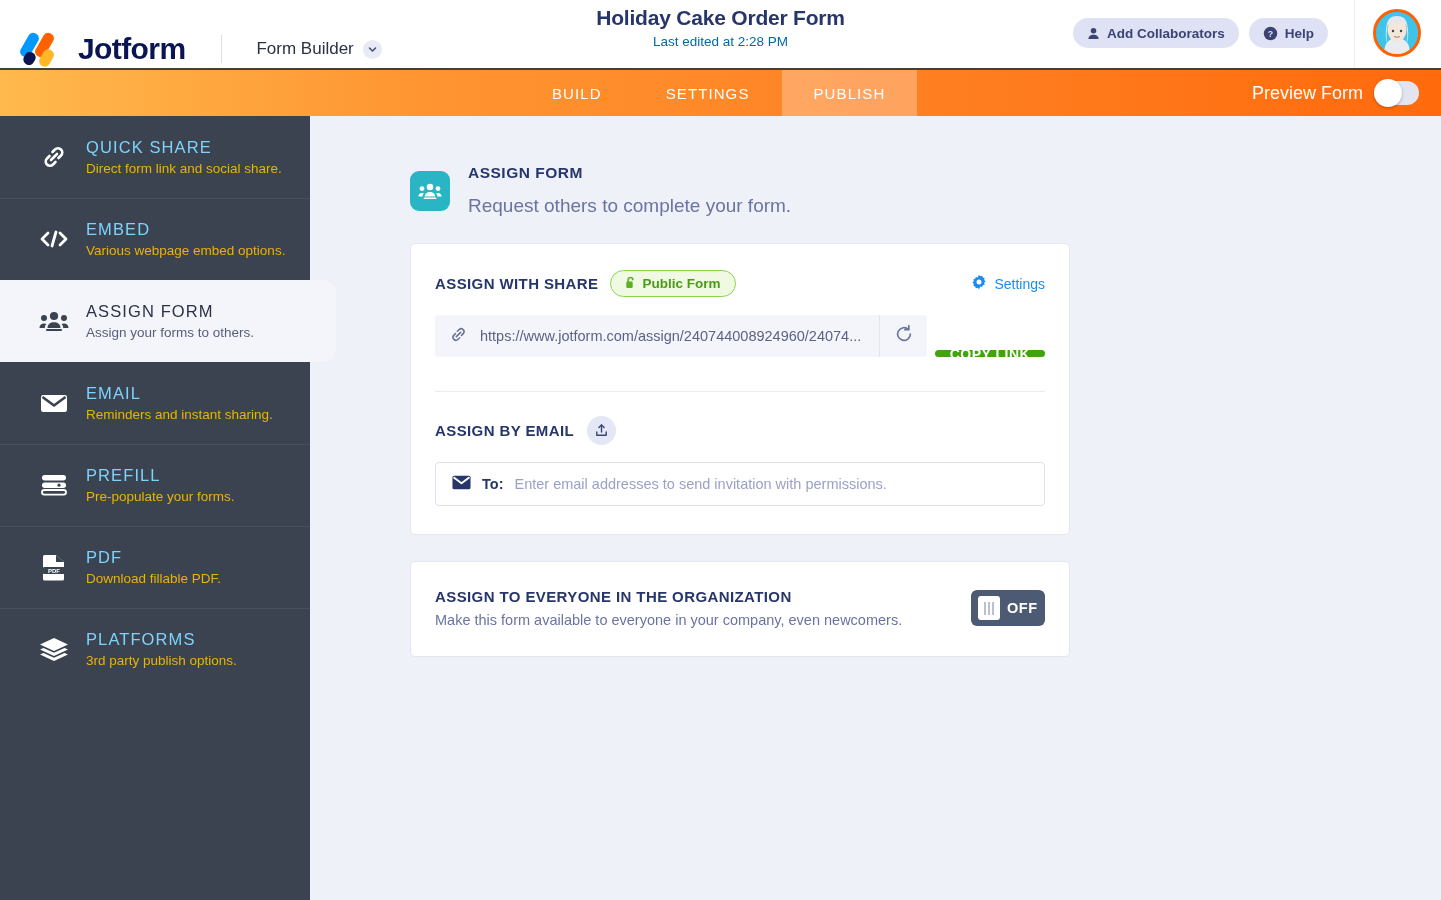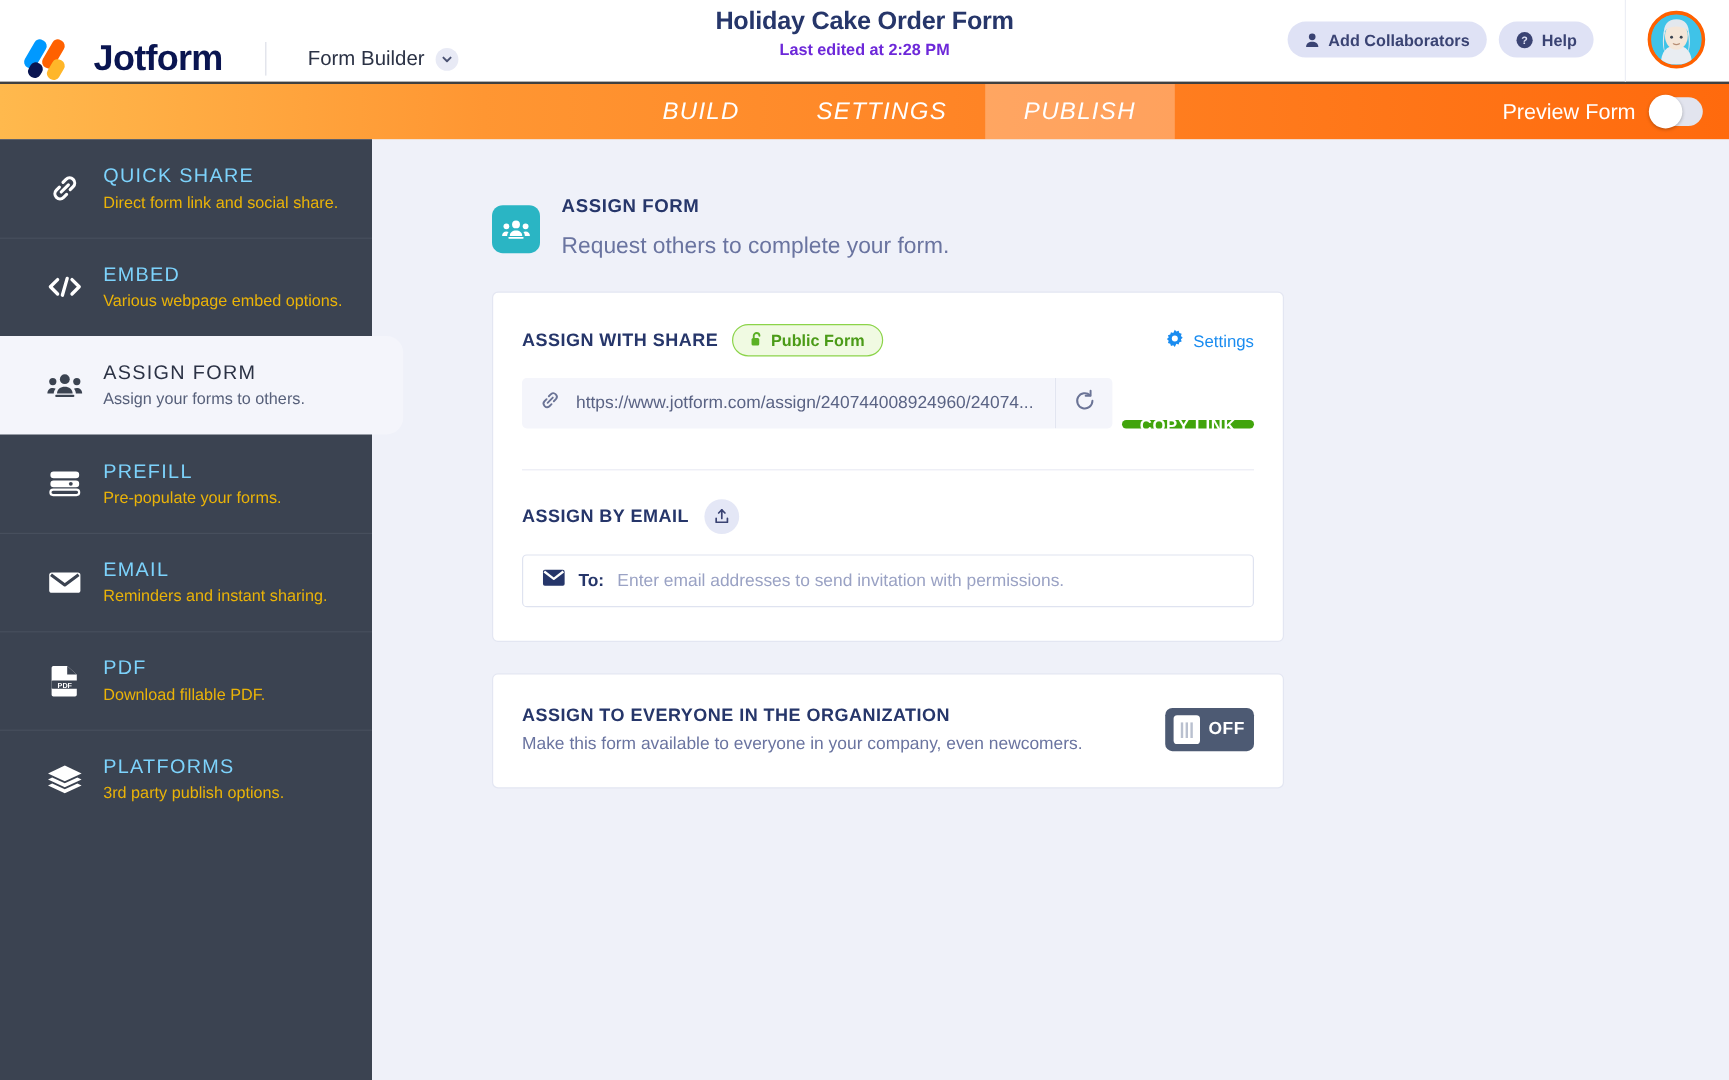--- a/index.html
+++ b/index.html
@@ -28,21 +28,21 @@
     width:19px; height:19px; border-radius:50%; background:#e8eaf5;
     display:flex; align-items:center; justify-content:center;
   }
   .chev-circle svg{ display:block; }
 
   .title-block{
     position:absolute; left:0; right:0; top:6px; text-align:center;
     pointer-events:none;
   }
   .form-title{ font-size:21px; font-weight:bold; color:#26366a; letter-spacing:-0.2px; }
-  .last-edited{ font-size:13.5px; color:#6d28d9; margin-top:4px; font-weight:700;}
+  .last-edited{ font-size:13.5px; color:#0369a1; margin-top:4px; font-weight:400;}
 
   .top-right{
     margin-left:auto; display:flex; align-items:center; gap:10px; padding-right:0;
   }
   .pill{
     height:30px; border-radius:15px; background:#dfe2f5; color:#3a4373;
     display:flex; align-items:center; gap:7px; padding:0 14px;
     font-size:13.5px; font-weight:bold; cursor:pointer;
   }
   .pill svg{ display:block; }
@@ -57,21 +57,21 @@
   }
 
   
   .navbar{
     height:46px; background:linear-gradient(90deg,#ffb94d 0%,#ff9632 28%,#ff8526 55%,#ff6a0d 100%);
     display:flex; align-items:stretch; position:relative;
   }
   .navtabs{ position:absolute; left:520px; display:flex; height:46px; }
   .navtab{
     display:flex; align-items:center; justify-content:center;
-    color:#fff; font-size:20px; letter-spacing:1.1px; padding:5px 32px; cursor:pointer;font-style:italic;
+    color:#fff; font-size:15px; letter-spacing:1.1px; padding:5px 32px; cursor:pointer;
   }
   .navtab.active{ background:rgba(255,255,255,0.28); }
   .preview-wrap{
     margin-left:auto; display:flex; align-items:center; gap:12px; padding-right:22px;
   }
   .preview-label{ color:#fff; font-size:18px; }
   .switch{
     width:44px; height:24px; border-radius:12px; background:#e2e4ee;
     position:relative; cursor:pointer;
   }
@@ -320,45 +320,45 @@
           </svg>
       </div>
       <div class="side-txt">
         <div class="side-title">ASSIGN FORM</div>
         <div class="side-desc">Assign your forms to others.</div>
       </div>
     </div>
 
     <div class="side-item">
       <div class="side-ico">
+        <svg width="30" height="22" viewBox="0 0 30 22">
+            <rect x="2" y="3" width="26" height="17" rx="2.2" fill="currentColor"></rect>
+            <path d="M3.5 5 L15 13.5 L26.5 5" stroke="#3b4351" stroke-width="2.6" fill="none" stroke-linejoin="round"></path>
+          </svg>
+      </div>
+      <div class="side-txt">
+        <div class="side-title">EMAIL</div>
+        <div class="side-desc">Reminders and instant sharing.</div>
+      </div>
+    </div>
+
+    <div class="side-item">
+      <div class="side-ico">
         <svg width="28" height="24" viewBox="0 0 28 24">
             <g fill="currentColor">
               <rect x="2" y="2" width="24" height="5.5" rx="2.7"></rect>
               <rect x="2" y="9.5" width="24" height="5.5" rx="2.7"></rect>
               <rect x="2" y="17" width="24" height="4.6" rx="2.3" fill="none" stroke="currentColor" stroke-width="1.8"></rect>
             </g>
             <circle cx="19" cy="12.2" r="1.6" fill="#3b4351"></circle>
           </svg>
       </div>
       <div class="side-txt">
         <div class="side-title">PREFILL</div>
         <div class="side-desc">Pre-populate your forms.</div>
-      </div>
-    </div>
-
-    <div class="side-item">
-      <div class="side-ico">
-        <svg width="30" height="22" viewBox="0 0 30 22">
-            <rect x="2" y="3" width="26" height="17" rx="2.2" fill="currentColor"></rect>
-            <path d="M3.5 5 L15 13.5 L26.5 5" stroke="#3b4351" stroke-width="2.6" fill="none" stroke-linejoin="round"></path>
-          </svg>
-      </div>
-      <div class="side-txt">
-        <div class="side-title">EMAIL</div>
-        <div class="side-desc">Reminders and instant sharing.</div>
       </div>
     </div>
 
     <div class="side-item">
       <div class="side-ico">
         <svg width="26" height="28" viewBox="0 0 26 28">
             <path d="M3 2 h12 l8 7 v17 a1.5 1.5 0 0 1-1.5 1.5 h-18 A1.5 1.5 0 0 1 2 26 V3.5 A1.5 1.5 0 0 1 3.5 2 Z" fill="currentColor"></path>
             <path d="M15 2 l8 7 h-8 Z" fill="#3b4351"></path>
             <rect x="2" y="14" width="22" height="7" rx="1" fill="#3b4351"></rect>
             <text x="13" y="20" font-size="6" font-family="Liberation Sans" font-weight="bold" fill="#ffffff" text-anchor="middle">PDF</text>

